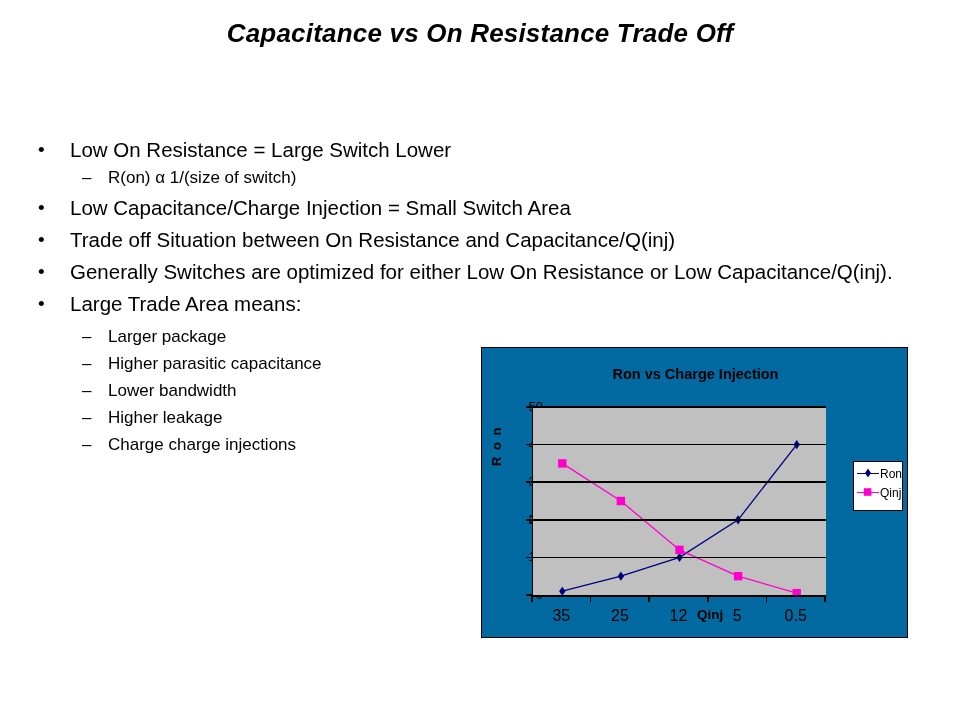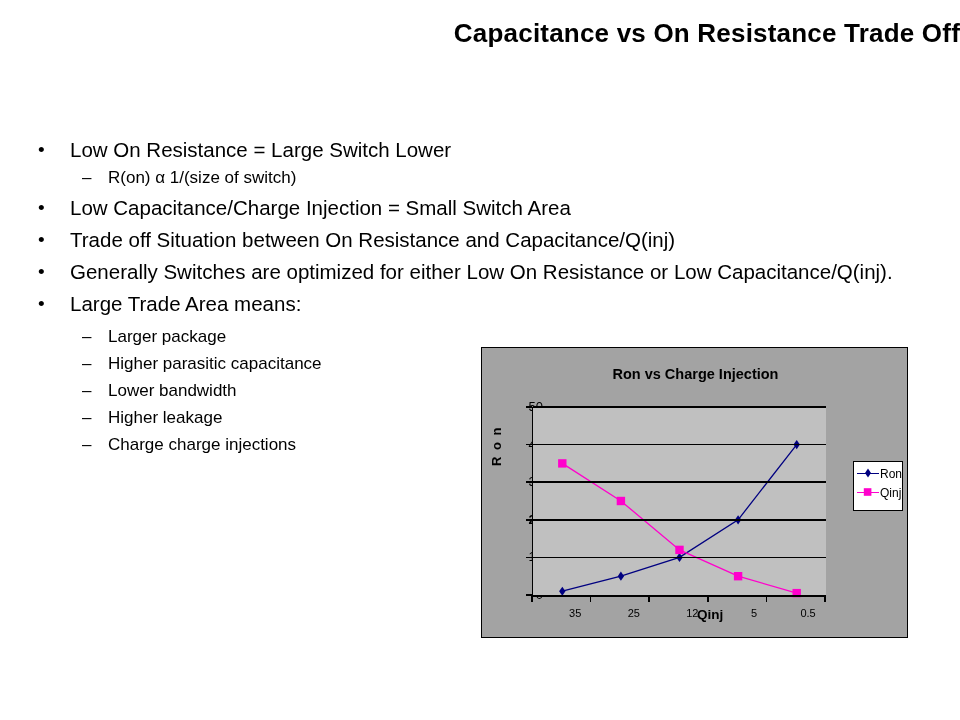--- a/index.html
+++ b/index.html
@@ -15,25 +15,26 @@
     overflow: hidden;
     position: relative;
   }
 
   
   #slide-title {
     position: absolute;
     left: 0;
     top: 18px;
     width: 960px;
-    text-align: right;
+    text-align: center;
     font-size: 26px;
     font-weight: bold;
     letter-spacing: 0.2px;
     color: #000000;
+    font-style: italic;
   }
 
   
   #bullet-body {
     position: absolute;
     left: 30px;
     top: 136px;
     width: 880px;
   }
   .bullet-l1 {
@@ -75,21 +76,21 @@
   #bullet-body .b6 { margin-top: 2px; }
 
   
   #chart-frame {
     position: absolute;
     left: 481px;
     top: 347px;
     width: 427px;
     height: 291px;
     border: 1.5px solid #000000;
-    background: #a3a3a3;
+    background: #0369a1;
     box-sizing: border-box;
   }
   #chart-title {
     position: absolute;
     left: 0;
     top: 18px;
     width: 427px;
     text-align: center;
     font-size: 14.5px;
     font-weight: bold;
@@ -146,23 +147,23 @@
   #y-labels {
     position: absolute;
     left: 27px;
     top: 0;
     width: 34px;
     height: 291px;
   }
   .x-label {
     position: absolute;
     top: 259px;
-    font-size: 11px;
-    color: #000000;
-    text-align: right;
+    font-size: 16px;
+    color: #000000;
+    text-align: center;
     width: 40px;
     margin-left: -20px;
   }
   #x-axis-title {
     position: absolute;
     top: 259px;
     left: 215px;
     font-size: 13.5px;
     font-weight: bold;
     color: #000000;

